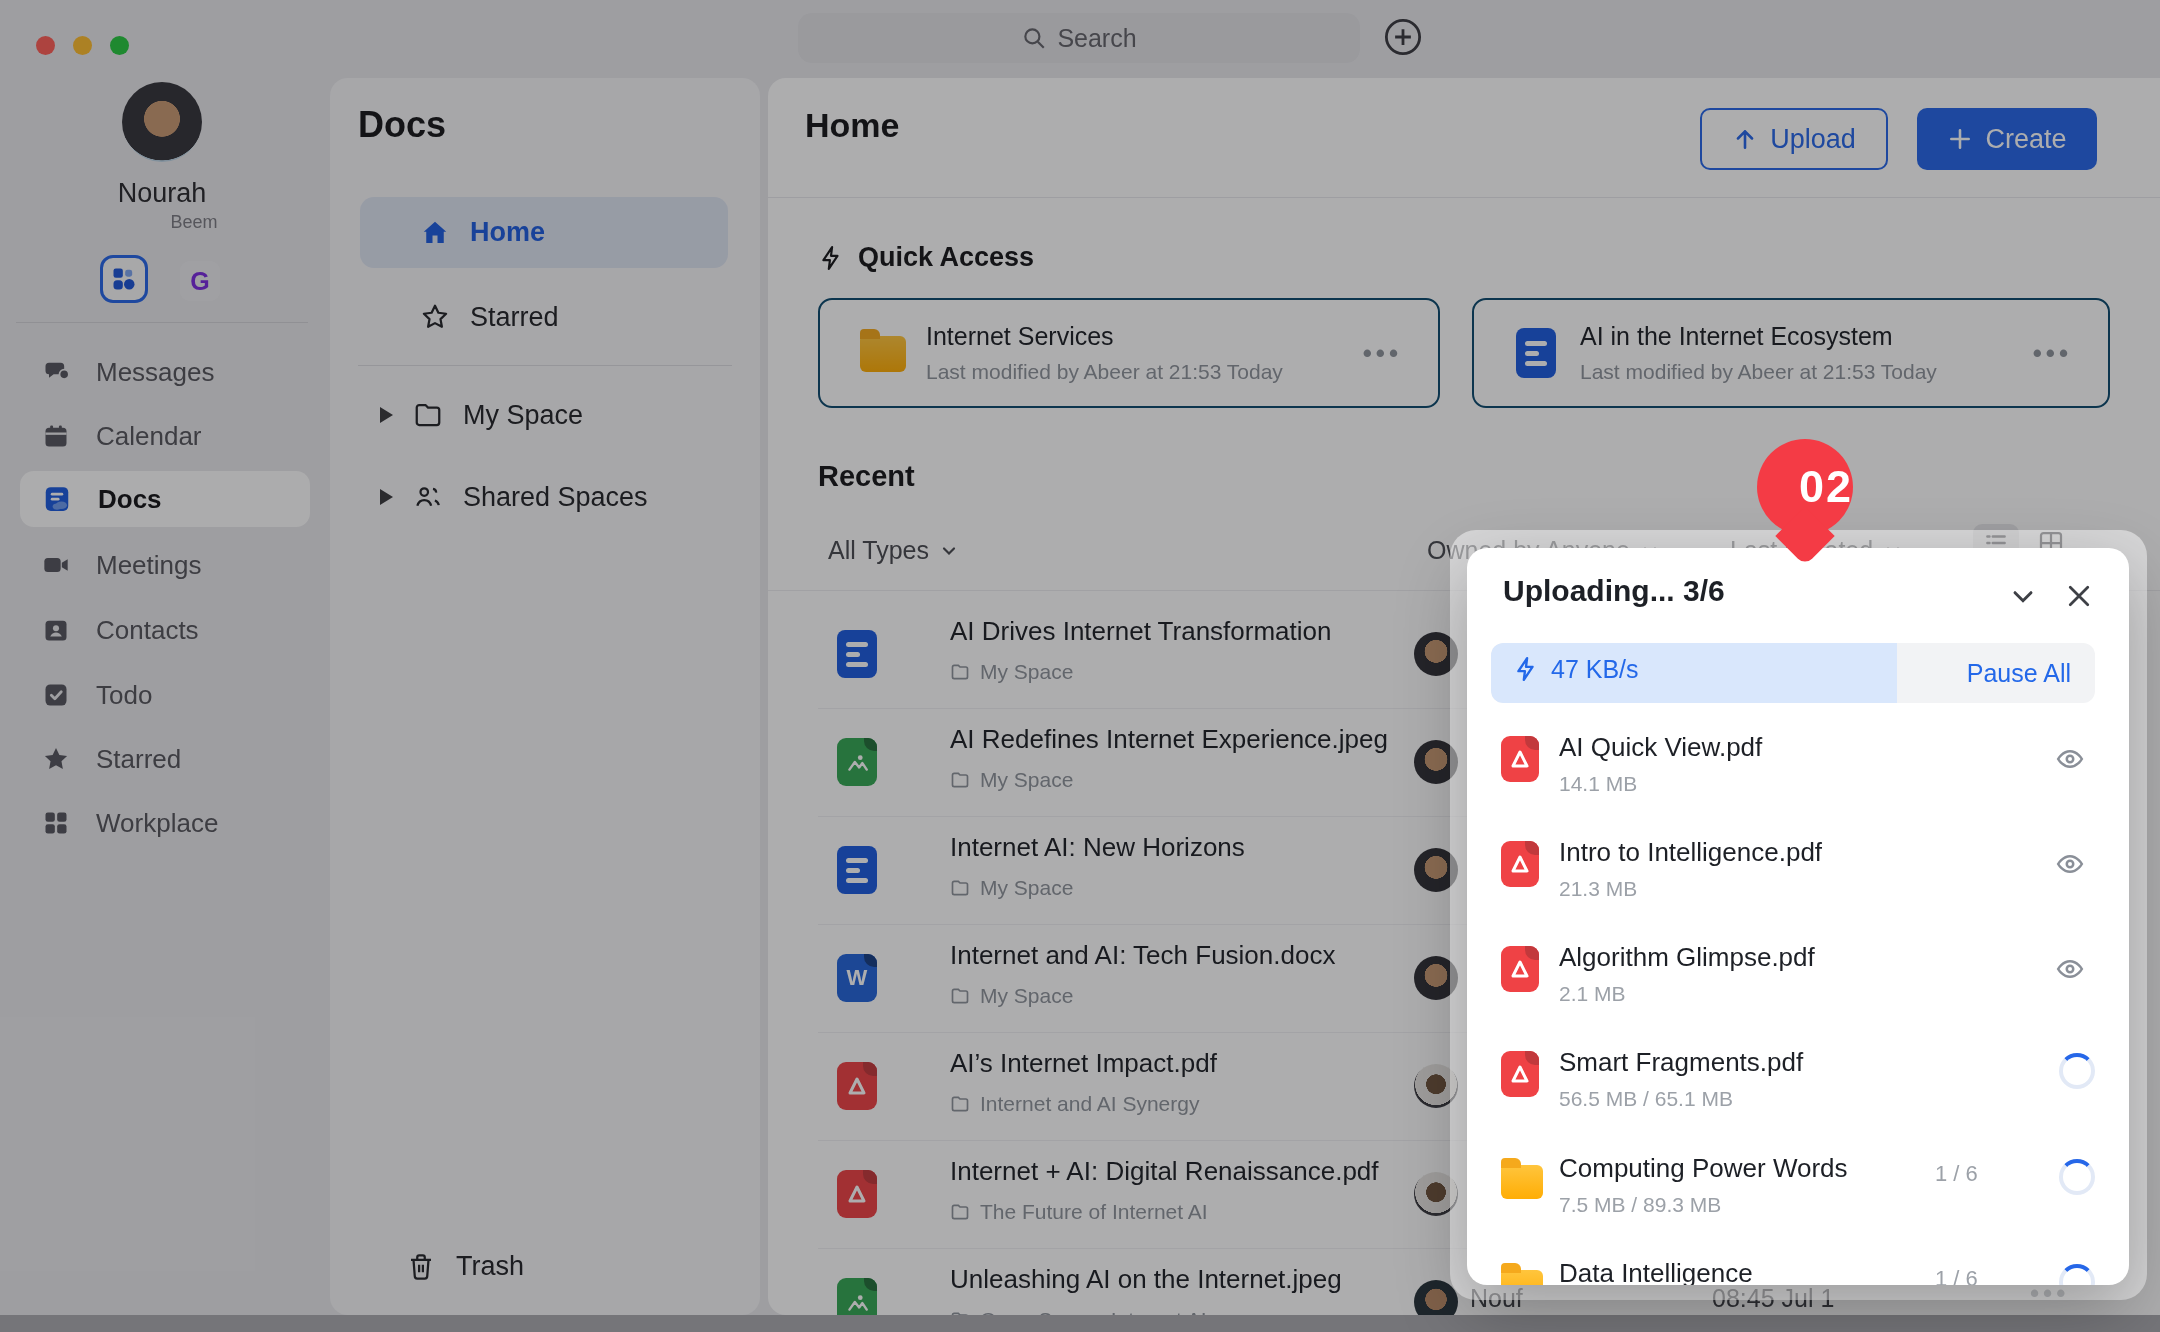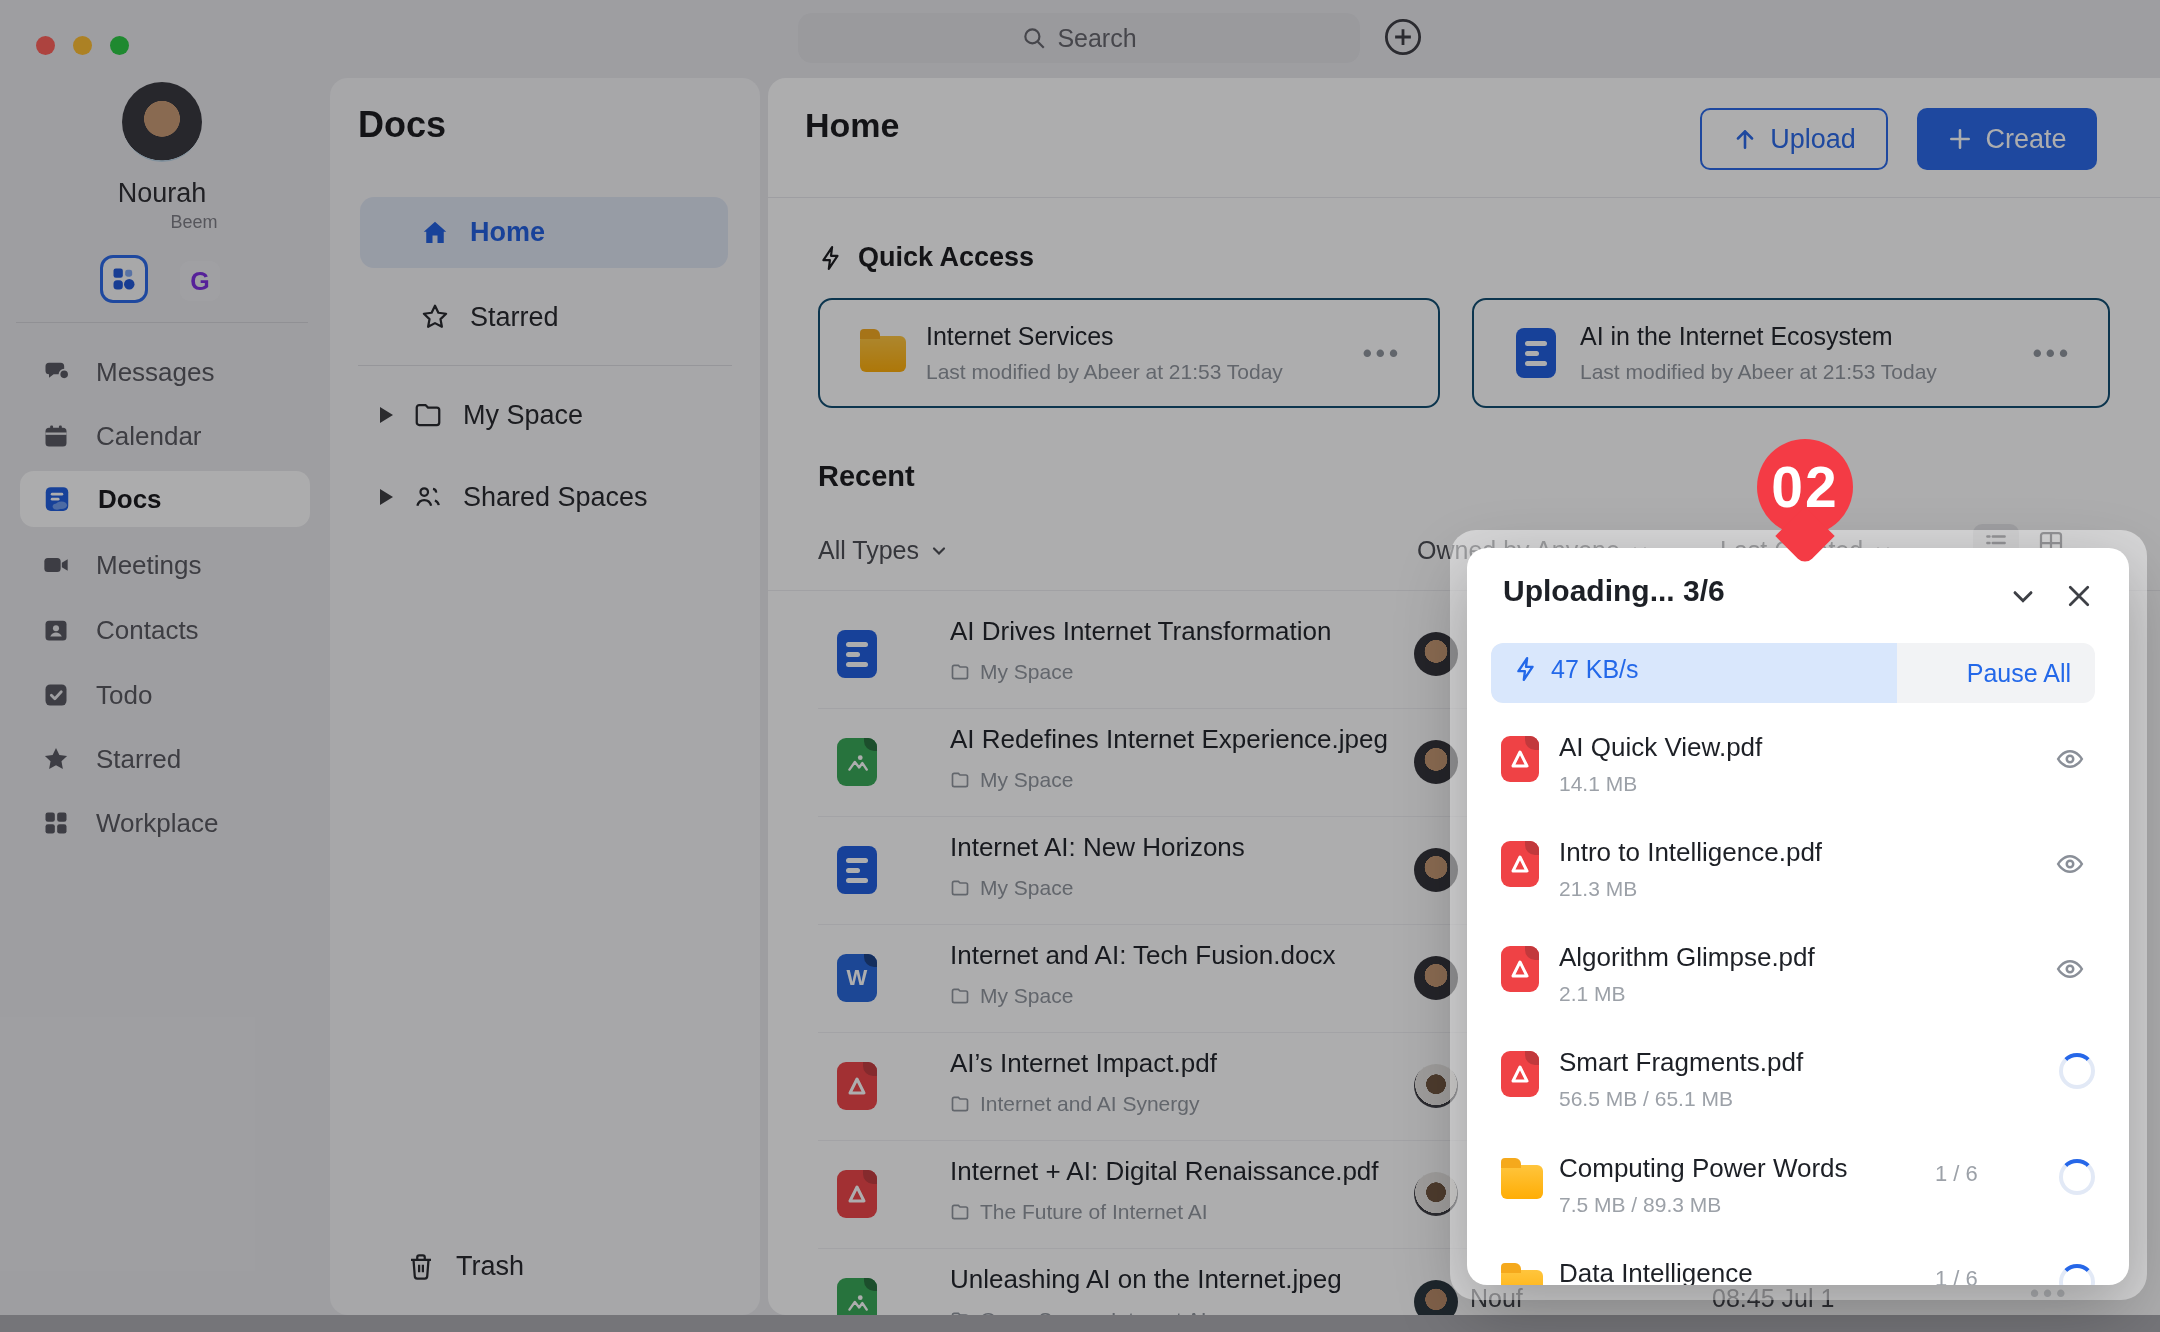--- a/index.html
+++ b/index.html
@@ -33,21 +33,21 @@
      box-sizing:border-box;display:flex;align-items:center;justify-content:center;gap:12px;color:#2667E8;font-size:27px;background:transparent;}
   .btn-create{position:absolute;left:1149px;top:30px;width:180px;height:62px;background:#2667E8;border-radius:10px;
      display:flex;align-items:center;justify-content:center;gap:12px;color:#fff;font-size:27px;}
   .hdr-div{position:absolute;left:0;top:119px;width:1392px;height:1px;background:#E9E9ED;}
   .qa-label{position:absolute;left:50px;top:164px;display:flex;align-items:center;gap:14px;font-size:27px;font-weight:bold;color:#17181B;}
   .qa-card{position:absolute;top:220px;height:110px;border:2px solid #0c4a6e;border-radius:14px;box-sizing:border-box;background:#fff;}
   .qa-title{position:absolute;left:106px;top:22px;font-size:25px;color:#1D2026;}
   .qa-sub{position:absolute;left:106px;top:60px;font-size:21px;color:#8E939B;}
   .dots{letter-spacing:4px;color:#8E939B;font-size:26px;font-weight:bold;}
   .recent-label{position:absolute;left:50px;top:382px;font-size:29px;font-weight:bold;color:#17181B;}
-  .filter{position:absolute;top:458px;display:flex;align-items:center;gap:10px;font-size:25px;color:#494B51;}
+  .filter{position:absolute;top:458px;display:flex;align-items:center;gap:10px;font-size:25px;color:#494B51;margin-left:10px;}
   .toggle-list{position:absolute;left:1205px;top:446px;width:46px;height:38px;background:#E9E9EC;border-radius:9px;display:flex;align-items:center;justify-content:center;}
   .toggle-grid{position:absolute;left:1268px;top:450px;}
   .filter-div{position:absolute;left:0px;top:512px;width:1392px;height:1px;background:#EDEDF0;}
   .rrow{position:absolute;left:50px;width:1292px;height:108px;border-bottom:1px solid #F0F0F3;}
   .rname{position:absolute;left:132px;top:16px;font-size:26px;color:#1D2026;}
   .rsub{position:absolute;left:132px;top:60px;display:flex;align-items:center;gap:10px;font-size:21px;color:#8E939B;}
   .rav{position:absolute;left:596px;top:32px;width:44px;height:44px;border-radius:50%;}
   .av-w{background:radial-gradient(circle at 50% 44%, #C99972 0 34%, #303036 35% 100%);}
   .av-m{background:radial-gradient(circle at 50% 46%, #6E523C 0 30%, #E8E6E2 31% 64%, #3A3A40 65%);}
   .av-w2{background:radial-gradient(circle at 50% 44%, #B98A66 0 32%, #27333A 33% 100%);}
@@ -78,21 +78,21 @@
   .pico{position:absolute;left:34px;top:4px;}
   .pname{position:absolute;left:92px;top:0px;font-size:26px;color:#1D2026;}
   .psize{position:absolute;left:92px;top:40px;font-size:21px;color:#9CA1A8;}
   .peye{position:absolute;left:588px;top:12px;color:#8A8F98;}
   .pcount{position:absolute;left:468px;top:8px;font-size:22px;color:#9CA1A8;}
   .spin{position:absolute;left:592px;top:6px;width:28px;height:28px;border-radius:50%;
         border:4px solid #E2E9F6;border-top-color:#2667E8;animation:sp 1s linear infinite;}
   @keyframes sp{to{transform:rotate(360deg);}}
   
   .pin{position:absolute;left:1757px;top:439px;width:96px;height:96px;background:#F43B45;border-radius:50%;z-index:50;
-       display:flex;align-items:center;justify-content:center;color:#fff;font-size:57px;font-weight:bold;letter-spacing:2px;}
+       display:flex;align-items:center;justify-content:flex-end;color:#fff;font-size:45px;font-weight:bold;letter-spacing:2px;}
   .pin::after{content:'';position:absolute;left:27px;top:76px;width:42px;height:42px;background:#F43B45;transform:rotate(45deg);border-radius:0 0 10px 0;z-index:-1;}
   .search-pill{position:absolute;left:798px;top:13px;width:562px;height:50px;background:#E2E2E6;border-radius:14px;
        display:flex;align-items:center;justify-content:center;gap:10px;color:#63636A;font-size:25px;}
   .plus-btn{position:absolute;left:1382px;top:16px;width:42px;height:42px;color:#3A3A40;}
   .bottom-strip{position:absolute;left:0;top:1315px;width:2160px;height:17px;background:#ABABAF;}
 </style>
 </head>
 <body>
 
 <div id="app">

